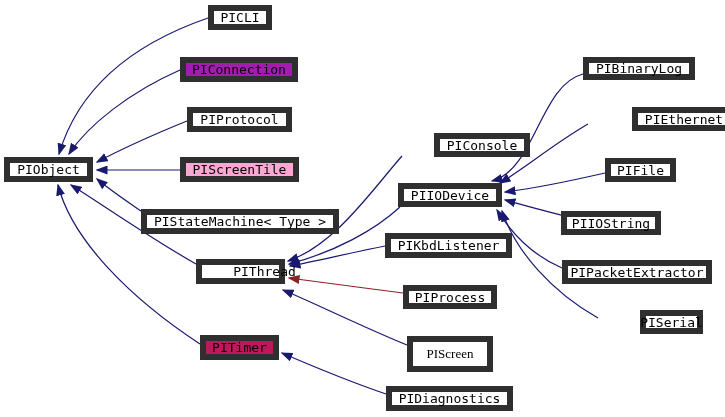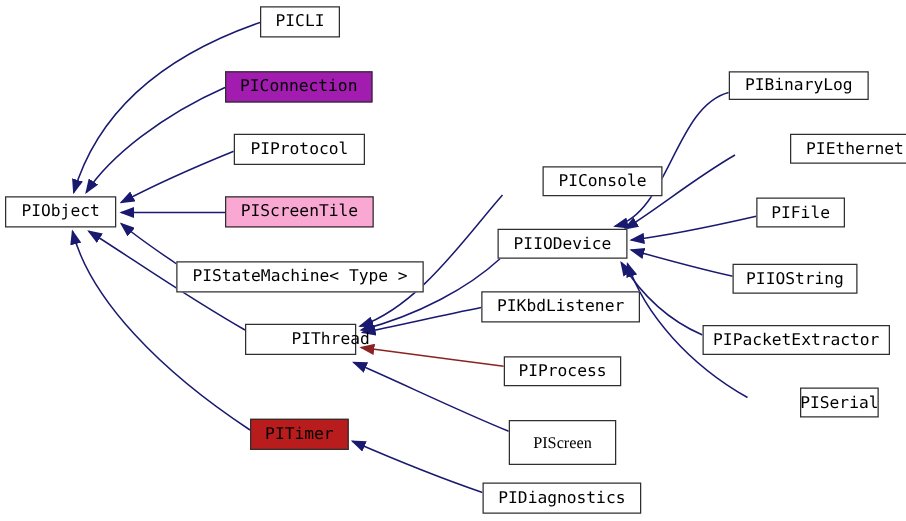--- a/index.html
+++ b/index.html
@@ -23,21 +23,21 @@
     height: 417px;
   }
   .edges-layer path.edge {
     fill: none;
     stroke-width: 1.2;
   }
   .class-node {
     position: absolute;
     box-sizing: border-box;
     background: #ffffff;
-    border: 1px solid #404040;
+    border: 6px solid #404040;
     color: #000000;
     font-size: 13px;
     text-align: center;
     display: flex;
     align-items: center;
     justify-content: center;
     white-space: nowrap;
     cursor: pointer;
   }
 </style>
@@ -77,27 +77,27 @@
       </g>
   </svg>
   <div id="node-group">
       <div class="class-node" style="left: 4px; top: 157px; width: 89px; height: 25px; border-color: rgb(47, 47, 47); background: rgb(255, 255, 255); color: rgb(0, 0, 0);">PIObject</div>
       <div class="class-node" style="left: 208px; top: 5px; width: 64px; height: 25px; border-color: rgb(47, 47, 47); background: rgb(255, 255, 255); color: rgb(0, 0, 0);">PICLI</div>
       <div class="class-node" style="left: 180px; top: 57px; width: 118px; height: 25px; border-color: rgb(47, 47, 47); background: #a21caf; color: rgb(0, 0, 0);">PIConnection</div>
       <div class="class-node" style="left: 187px; top: 107px; width: 105px; height: 25px; border-color: rgb(47, 47, 47); background: rgb(255, 255, 255); color: rgb(0, 0, 0);">PIProtocol</div>
       <div class="class-node" style="left: 180px; top: 157px; width: 119px; height: 25px; border-color: rgb(47, 47, 47); background: #f9a8d4; color: rgb(0, 0, 0);">PIScreenTile</div>
       <div class="class-node" style="left: 141px; top: 209px; width: 198px; height: 25px; border-color: rgb(47, 47, 47); background: rgb(255, 255, 255); color: rgb(0, 0, 0);">PIStateMachine&lt; Type &gt;</div>
       <div class="class-node" style="left: 196px; top: 259px; width: 89px; height: 25px; border-color: rgb(47, 47, 47); background: rgb(255, 255, 255); color: rgb(0, 0, 0); padding-left: 48px;">PIThread</div>
-      <div class="class-node" style="left: 200px; top: 335px; width: 79px; height: 25px; border-color: rgb(47, 47, 47); background: #b91c1c; color: rgb(0, 0, 0); text-align: center;">PITimer</div>
+      <div class="class-node" style="left: 200px; top: 335px; width: 79px; height: 25px; border-color: rgb(47, 47, 47); background: #be185d; color: rgb(0, 0, 0); text-align: center;">PITimer</div>
       <div class="class-node" style="left: 402px; top: 133px; width: 96px; height: 24px; border-color: rgb(47, 47, 47); background: rgb(255, 255, 255); color: rgb(0, 0, 0); margin-left: 32px;">PIConsole</div>
       <div class="class-node" style="left: 398px; top: 183px; width: 104px; height: 24px; border-color: rgb(47, 47, 47); background: rgb(255, 255, 255); color: rgb(0, 0, 0);">PIIODevice</div>
       <div class="class-node" style="left: 385px; top: 233px; width: 127px; height: 25px; border-color: rgb(47, 47, 47); background: rgb(255, 255, 255); color: rgb(0, 0, 0);">PIKbdListener</div>
       <div class="class-node" style="left: 403px; top: 285px; width: 94px; height: 24px; border-color: rgb(47, 47, 47); background: rgb(255, 255, 255); color: rgb(0, 0, 0);">PIProcess</div>
       <div class="class-node" style="left: 407px; top: 336px; width: 86px; height: 36px; border-color: rgb(47, 47, 47); background: rgb(255, 255, 255); color: rgb(0, 0, 0); font-family: Liberation Serif, serif;">PIScreen</div>
       <div class="class-node" style="left: 386px; top: 386px; width: 127px; height: 25px; border-color: rgb(47, 47, 47); background: rgb(255, 255, 255); color: rgb(0, 0, 0);">PIDiagnostics</div>
       <div class="class-node" style="left: 583px; top: 57px; width: 112px; height: 23px; border-color: rgb(47, 47, 47); background: rgb(255, 255, 255); color: rgb(0, 0, 0);">PIBinaryLog</div>
       <div class="class-node" style="left: 588px; top: 107px; width: 104px; height: 24px; border-color: rgb(47, 47, 47); background: rgb(255, 255, 255); color: rgb(0, 0, 0); margin-left: 44px;">PIEthernet</div>
       <div class="class-node" style="left: 605px; top: 158px; width: 71px; height: 24px; border-color: rgb(47, 47, 47); background: rgb(255, 255, 255); color: rgb(0, 0, 0);">PIFile</div>
-      <div class="class-node" style="left: 586px; top: 211px; width: 100px; height: 24px; border-color: rgb(47, 47, 47); background: rgb(255, 255, 255); color: rgb(0, 0, 0);">PIIOString</div>
+      <div class="class-node" style="left: 561px; top: 211px; width: 100px; height: 24px; border-color: rgb(47, 47, 47); background: rgb(255, 255, 255); color: rgb(0, 0, 0);">PIIOString</div>
       <div class="class-node" style="left: 562px; top: 260px; width: 150px; height: 24px; border-color: rgb(47, 47, 47); background: rgb(255, 255, 255); color: rgb(0, 0, 0);">PIPacketExtractor</div>
       <div class="class-node" style="left: 598px; top: 310px; width: 63px; height: 24px; border-color: rgb(47, 47, 47); background: rgb(255, 255, 255); color: rgb(0, 0, 0); margin-left: 42px;">PISerial</div>
     </div>
 </div>
 
 </body></html>

